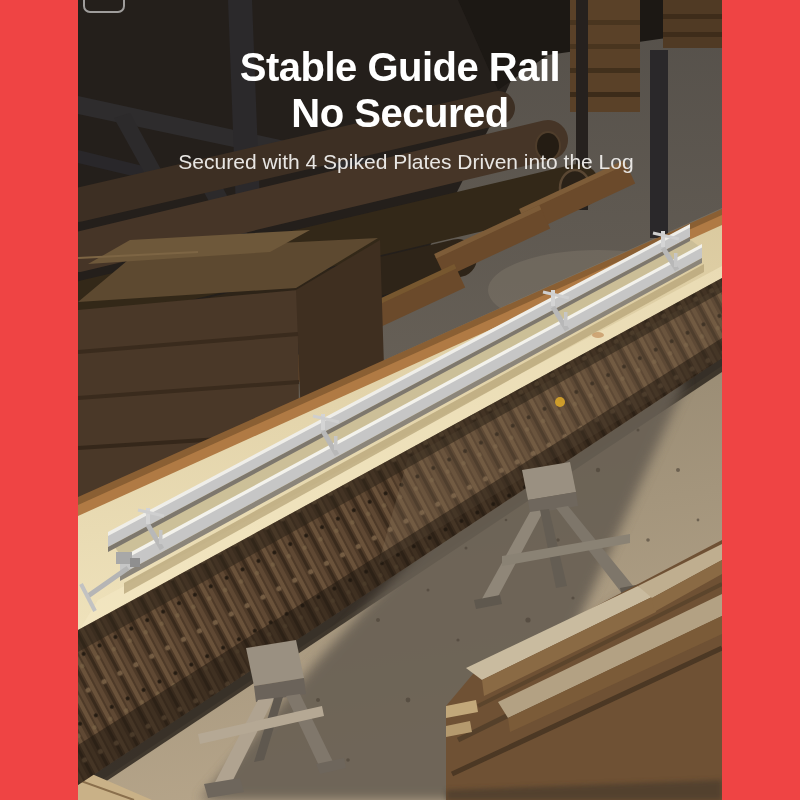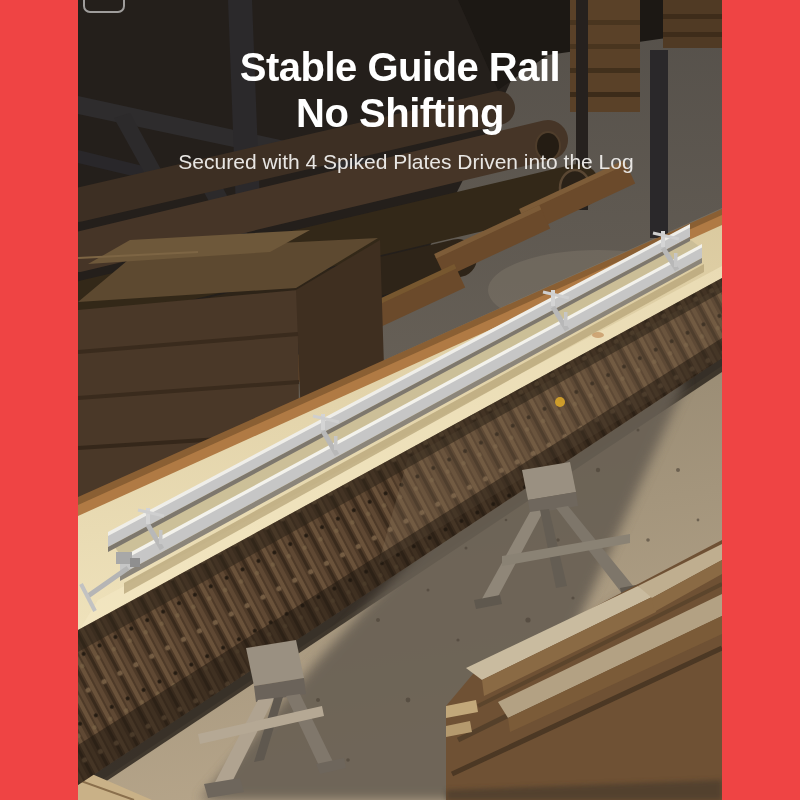--- a/index.html
+++ b/index.html
@@ -264,19 +264,19 @@
       </g>
 
       <polygon points="368,800 644,800 644,780 368,790" fill="#3e3529" opacity="0.55" filter="url(#soft2)"></polygon>
     </svg>
 
     <div class="frame-artifact"></div>
 
     <div class="overlay">
       <div class="headline">
         <div>Stable Guide Rail</div>
-        <div>No Shifting</div>
+        <div>No Secured</div>
       </div>
       <div class="subheadline">Secured with 4 Spiked Plates Driven into the Log</div>
     </div>
 
   </div>
 </div>
 
 </body></html>

